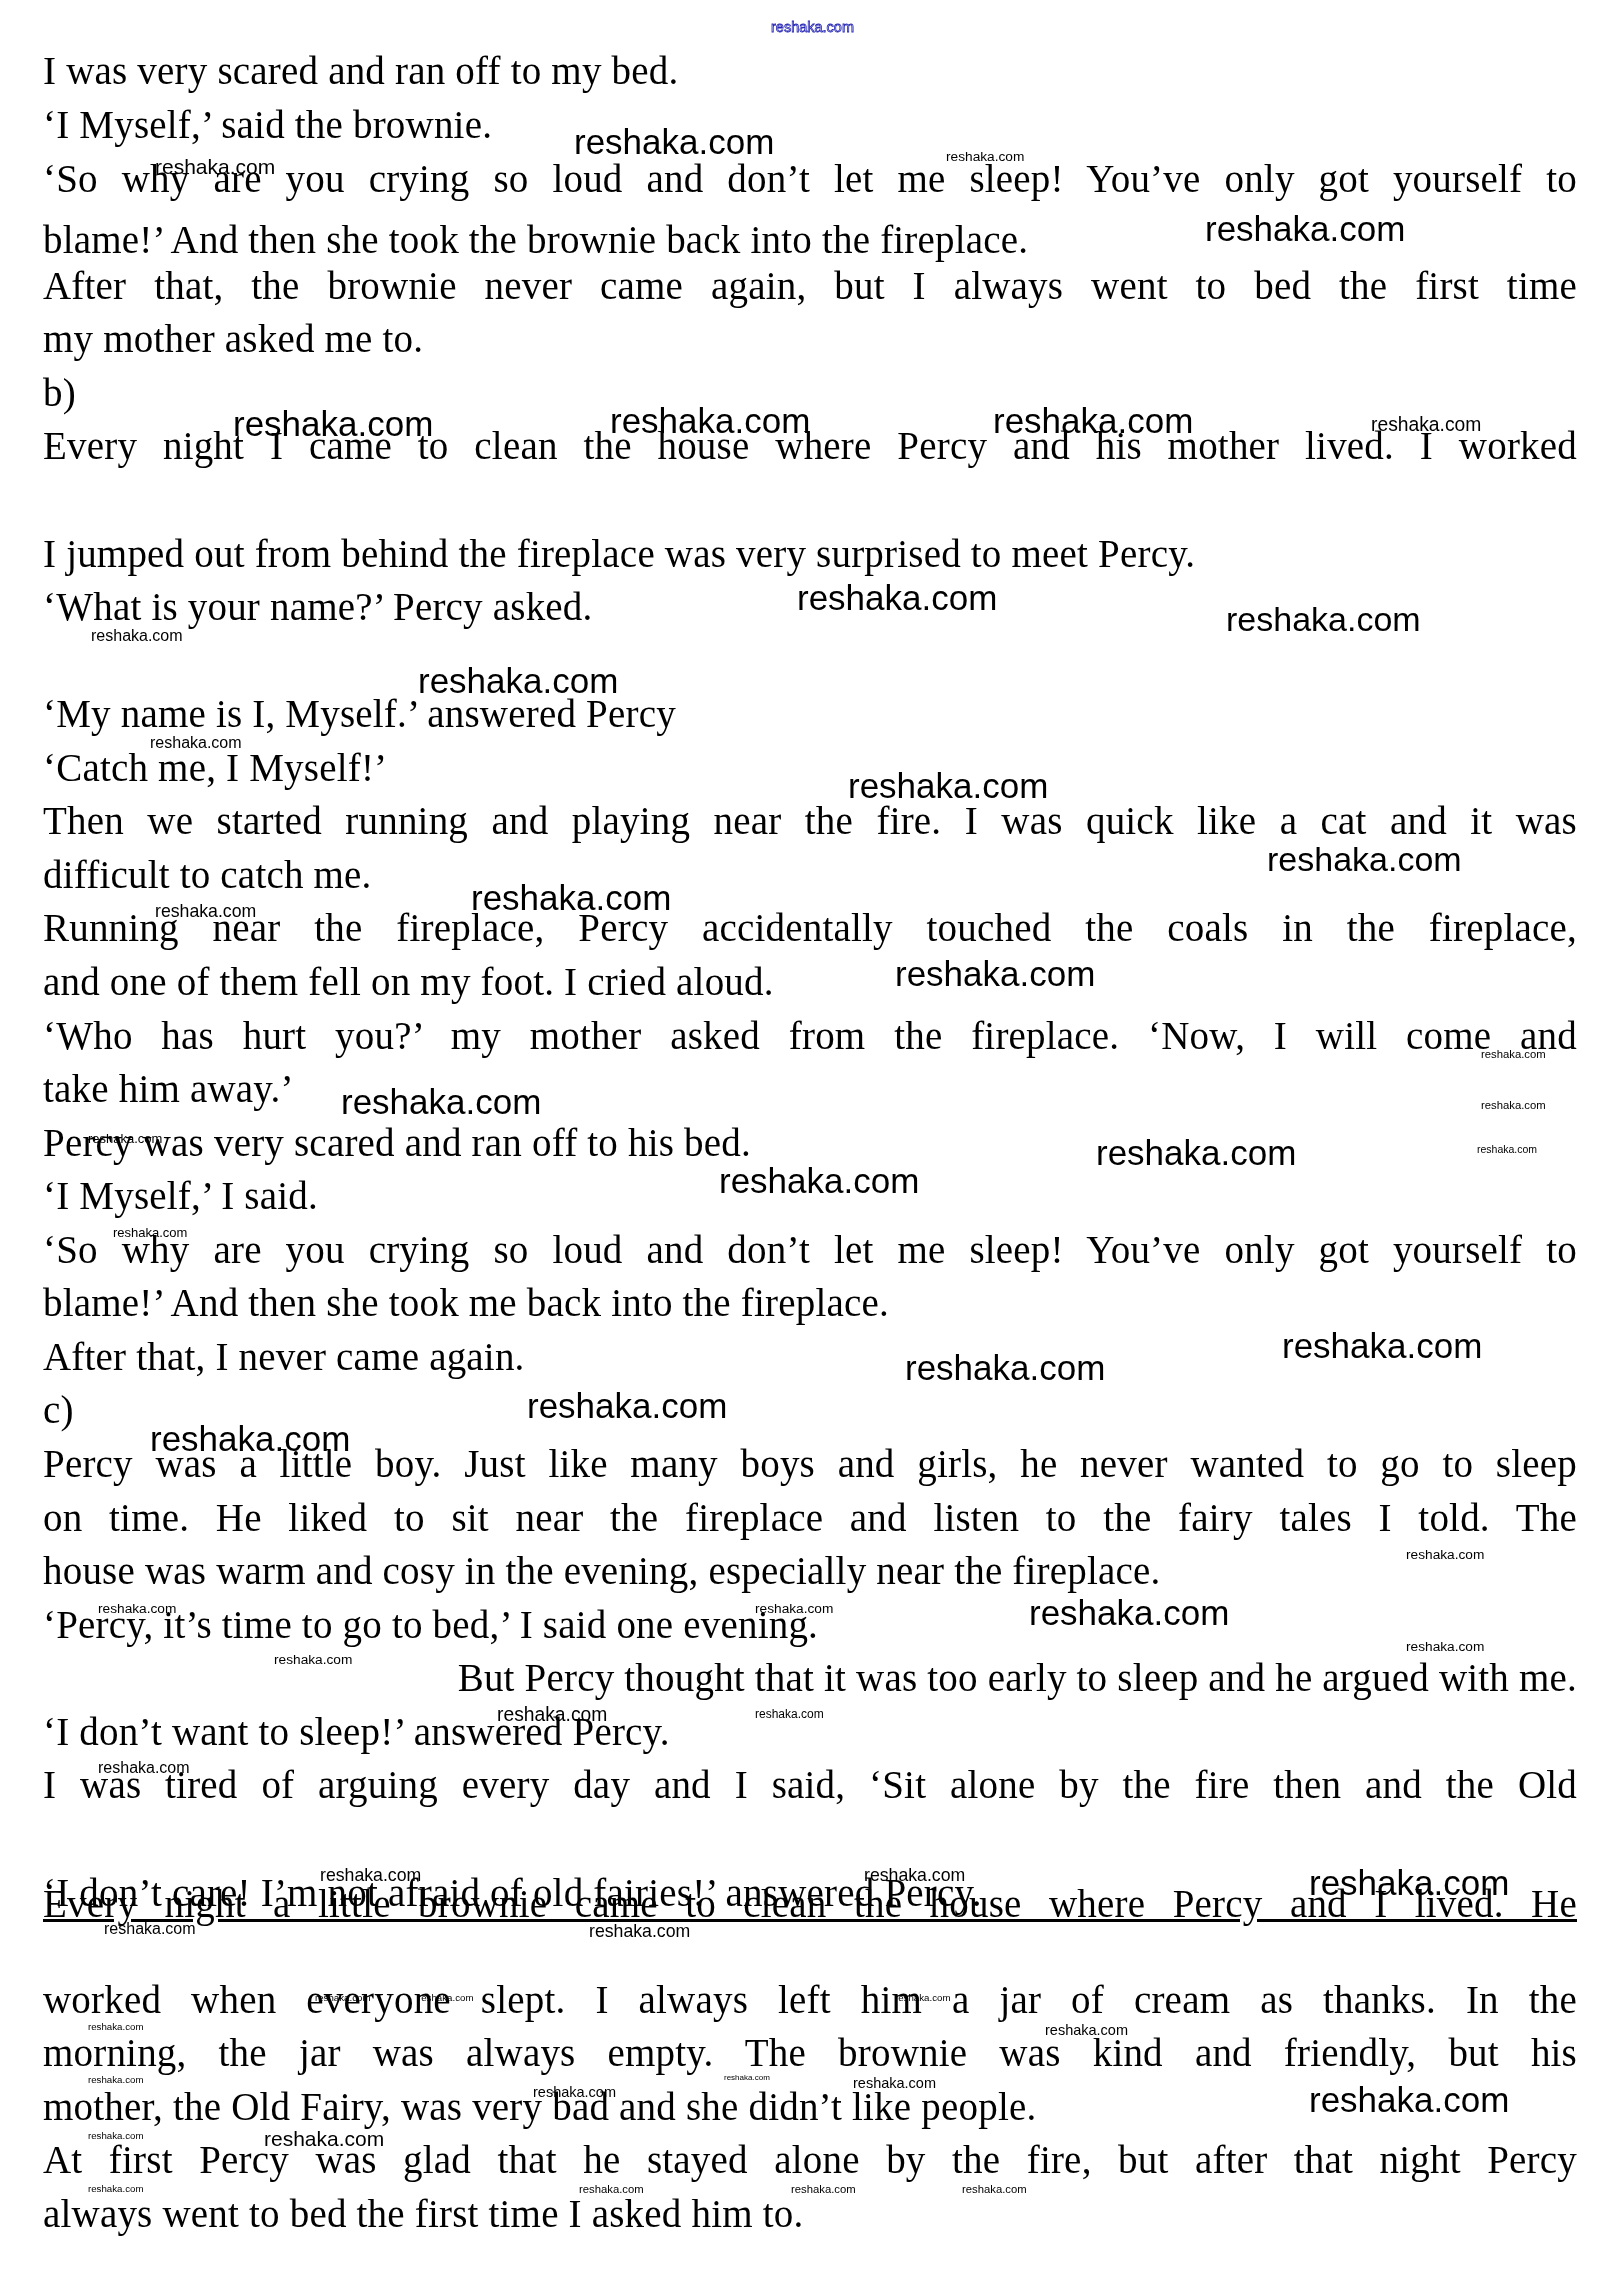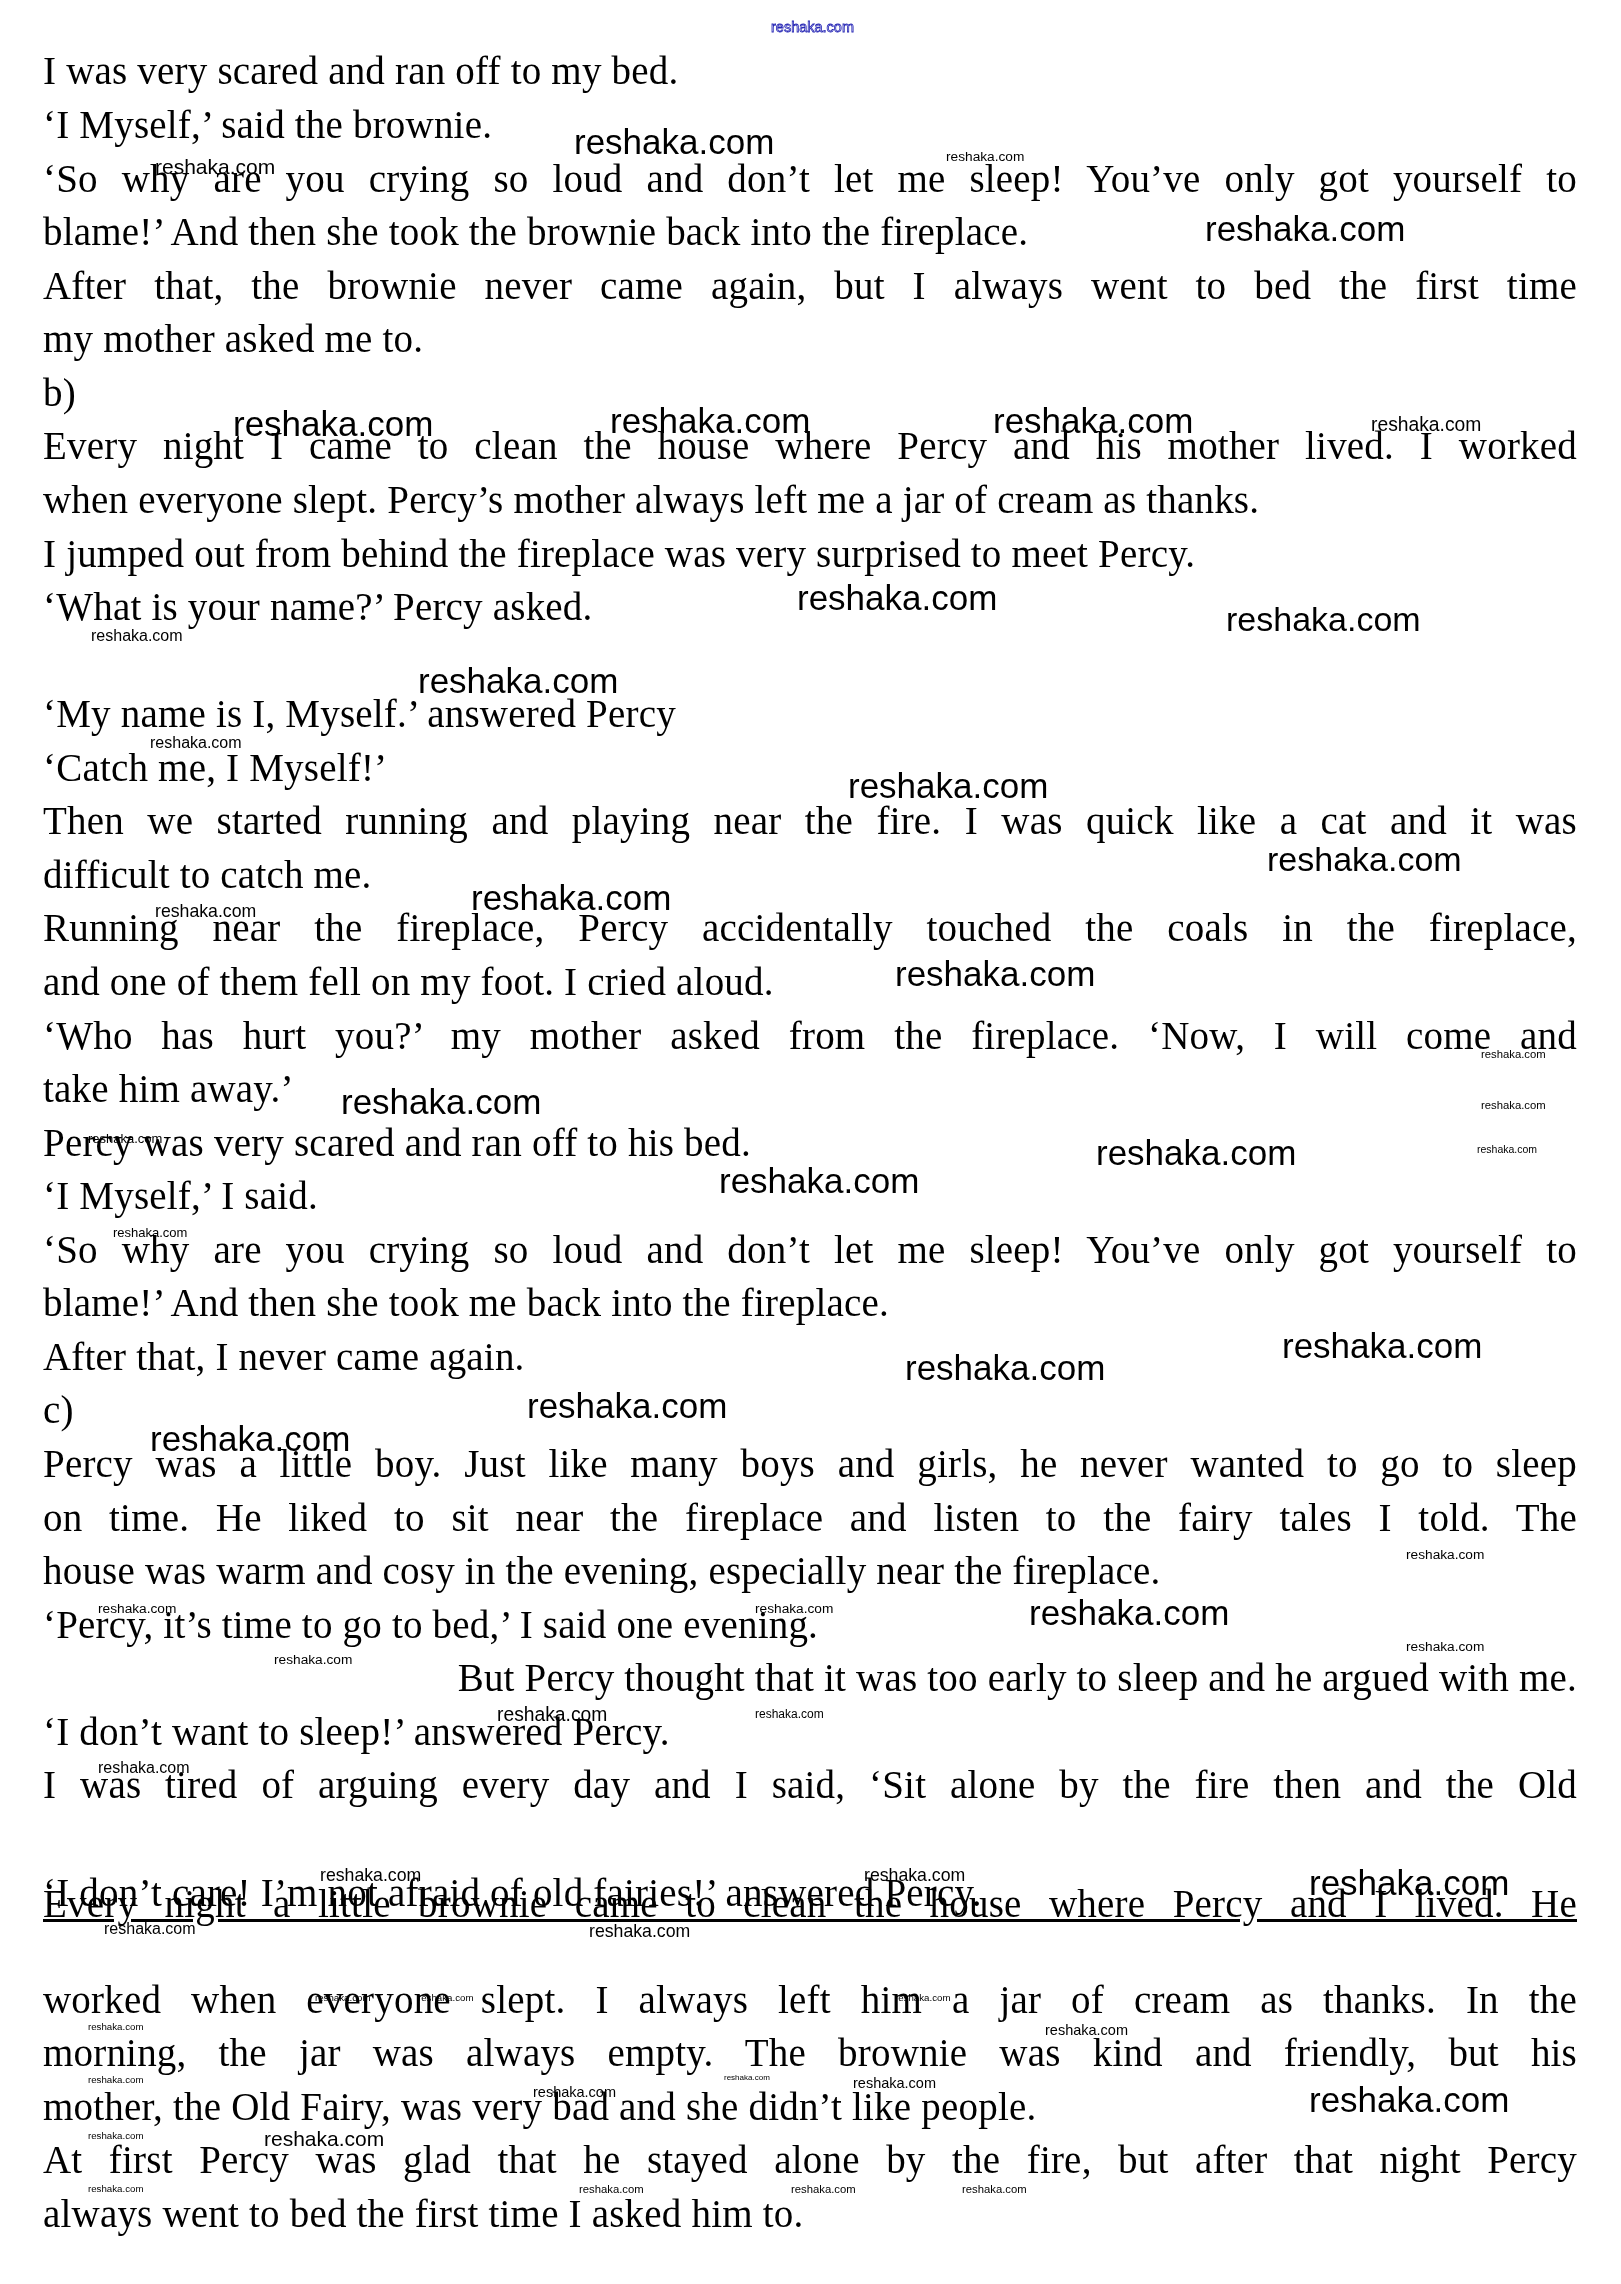--- a/index.html
+++ b/index.html
@@ -47,26 +47,25 @@
   }
 </style>
 </head>
 <body>
 
 <div class="page">
   <div class="layer" id="lines-layer">
       <div class="line" style="top: 47px;">I was very scared and ran off to my bed.</div>
       <div class="line" style="top: 101px;">‘I Myself,’ said the brownie.</div>
       <div class="line just" style="top: 155px;">‘So why are you crying so loud and don’t let me sleep! You’ve only got yourself to</div>
-      <div class="line" style="top: 208px;">blame!’ And then she took the brownie back into the fireplace.</div>
+      <div class="line" style="top: 216px;">blame!’ And then she took the brownie back into the fireplace.</div>
       <div class="line just" style="top: 262px;">After that, the brownie never came again, but I always went to bed the first time</div>
       <div class="line" style="top: 315px;">my mother asked me to.</div>
       <div class="line" style="top: 369px;">b)</div>
       <div class="line just" style="top: 422px;">Every night I came to clean the house where Percy and his mother lived. I worked</div>
-      <div class="line" style="top: 476px;">when everyone slept. Percy’s mother always left me a jar of cream as thanks.</div>
       <div class="line" style="top: 530px;">I jumped out from behind the fireplace was very surprised to meet Percy.</div>
       <div class="line" style="top: 583px;">‘What is your name?’ Percy asked.</div>
       <div class="line" style="top: 690px;">‘My name is I, Myself.’ answered Percy</div>
       <div class="line" style="top: 744px;">‘Catch me, I Myself!’</div>
       <div class="line just" style="top: 797px;">Then we started running and playing near the fire. I was quick like a cat and it was</div>
       <div class="line" style="top: 851px;">difficult to catch me.</div>
       <div class="line just" style="top: 904px;">Running near the fireplace, Percy accidentally touched the coals in the fireplace,</div>
       <div class="line" style="top: 958px;">and one of them fell on my foot. I cried aloud.</div>
       <div class="line just" style="top: 1012px;">‘Who has hurt you?’ my mother asked from the fireplace. ‘Now, I will come and</div>
       <div class="line" style="top: 1065px;">take him away.’</div>

